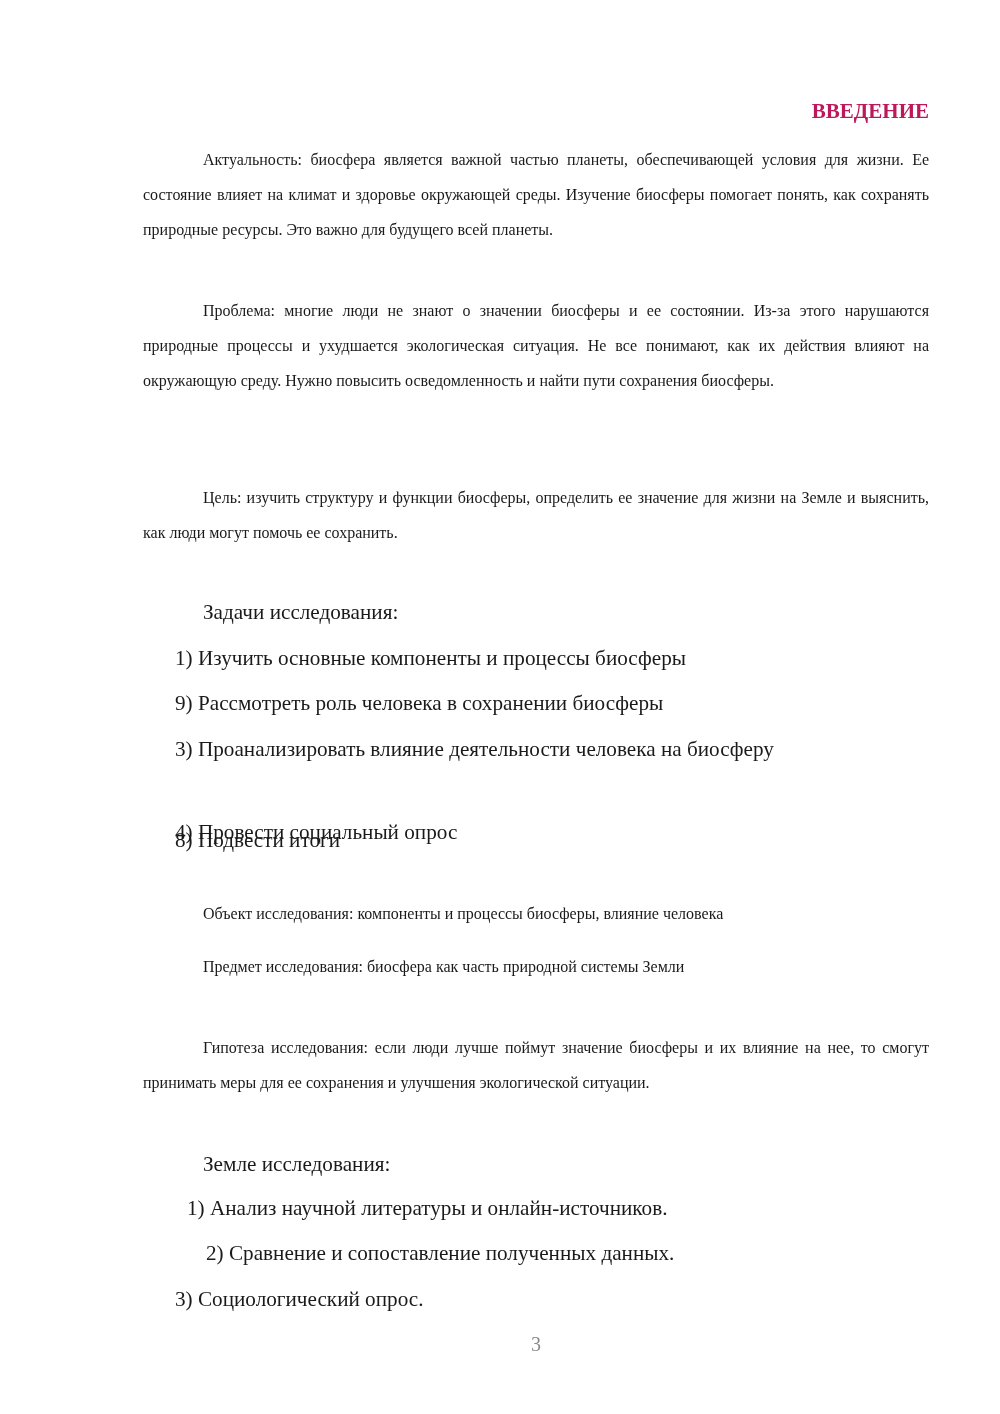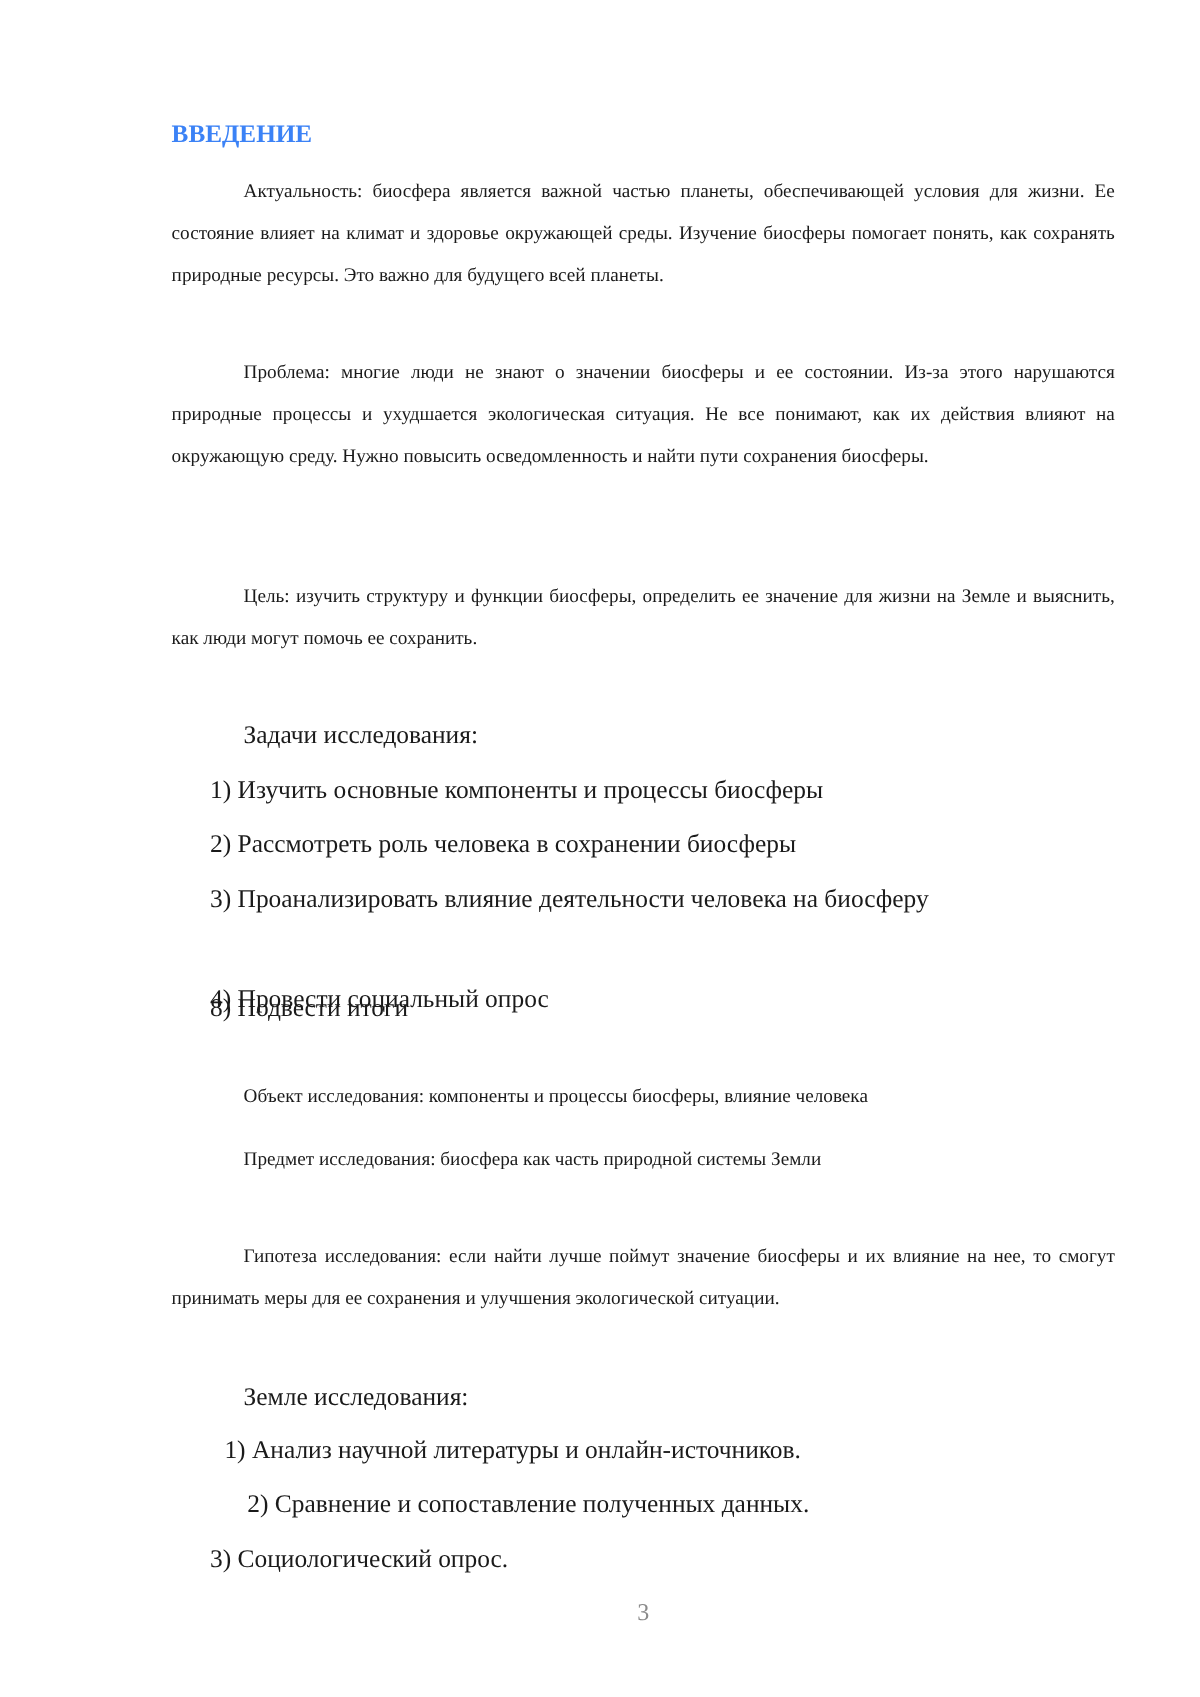--- a/index.html
+++ b/index.html
@@ -1,20 +1,20 @@
 <!DOCTYPE html>
 <html><head>
 <meta charset="utf-8">
 <style>
   html, body { margin:0; padding:0; background:#ffffff; }
   body { width:1000px; height:1414px; position:relative; overflow:hidden;
          font-family:"Liberation Serif", "DejaVu Serif", serif; color:#1a1a1a; }
   .page { position:absolute; left:143px; top:0; width:786px; }
-  .title { position:absolute; left:0; top:97px; width:786px; text-align:left;
-           font-weight:bold; font-size:21px; line-height:28px; color:#3b82f6; }
+  .title { position:absolute; left:0; top:97px; width:786px; text-align:right;
+           font-weight:bold; font-size:21px; line-height:28px; color:#be185d; }
   .para { position:absolute; left:0; width:786px; font-size:16px; line-height:35.2px;
           text-align:justify; text-indent:60px; margin:0; }
   .line { position:absolute; left:0; font-size:21.2px; line-height:28px; white-space:nowrap; margin:0; }
   .indent { left:60px; }
   .item { left:32px; }
   .pagenum { position:absolute; left:0; width:786px; top:1333px; text-align:center;
              font-size:20px; color:#8a8a8a; }
 </style>
 </head>
 <body>
@@ -24,30 +24,30 @@
 
   <p class="para" style="top:142px;">Актуальность: биосфера является важной частью планеты, обеспечивающей условия для жизни. Ее состояние влияет на климат и здоровье окружающей среды. Изучение биосферы помогает понять, как сохранять природные ресурсы. Это важно для будущего всей планеты.</p>
 
   <p class="para" style="top:293px;">Проблема: многие люди не знают о значении биосферы и ее состоянии. Из-за этого нарушаются природные процессы и ухудшается экологическая ситуация. Не все понимают, как их действия влияют на окружающую среду. Нужно повысить осведомленность и найти пути сохранения биосферы.</p>
 
   <p class="para" style="top:480px;">Цель: изучить структуру и функции биосферы, определить ее значение для жизни на Земле и выяснить, как люди могут помочь ее сохранить.</p>
 
   <p class="line indent" style="top:598px;">Задачи исследования:</p>
 
   <p class="line item" style="top:644px;">1) Изучить основные компоненты и процессы биосферы</p>
-  <p class="line item" style="top:689px;">2) Рассмотреть роль человека в сохранении биосферы</p>
+  <p class="line item" style="top:689px;">9) Рассмотреть роль человека в сохранении биосферы</p>
   <p class="line item" style="top:735px;">3) Проанализировать влияние деятельности человека на биосферу</p>
   <p class="line item" style="top:818px;">4) Провести социальный опрос</p>
   <p class="line item" style="top:826px;">8) Подвести итоги</p>
 
   <p class="para" style="top:896px;">Объект исследования: компоненты и процессы биосферы, влияние человека</p>
 
   <p class="para" style="top:949px;">Предмет исследования: биосфера как часть природной системы Земли</p>
 
-  <p class="para" style="top:1030px;">Гипотеза исследования: если найти лучше поймут значение биосферы и их влияние на нее, то смогут принимать меры для ее сохранения и улучшения экологической ситуации.</p>
+  <p class="para" style="top:1030px;">Гипотеза исследования: если люди лучше поймут значение биосферы и их влияние на нее, то смогут принимать меры для ее сохранения и улучшения экологической ситуации.</p>
 
   <p class="line indent" style="top:1150px;">Земле исследования:</p>
 
   <p class="line item" style="top:1194px;margin-left:12px;">1) Анализ научной литературы и онлайн-источников.</p>
   <p class="line item" style="top:1239px;margin-left:31px;">2) Сравнение и сопоставление полученных данных.</p>
   <p class="line item" style="top:1285px;">3) Социологический опрос.</p>
 
   <div class="pagenum">3</div>
 </div>
 

